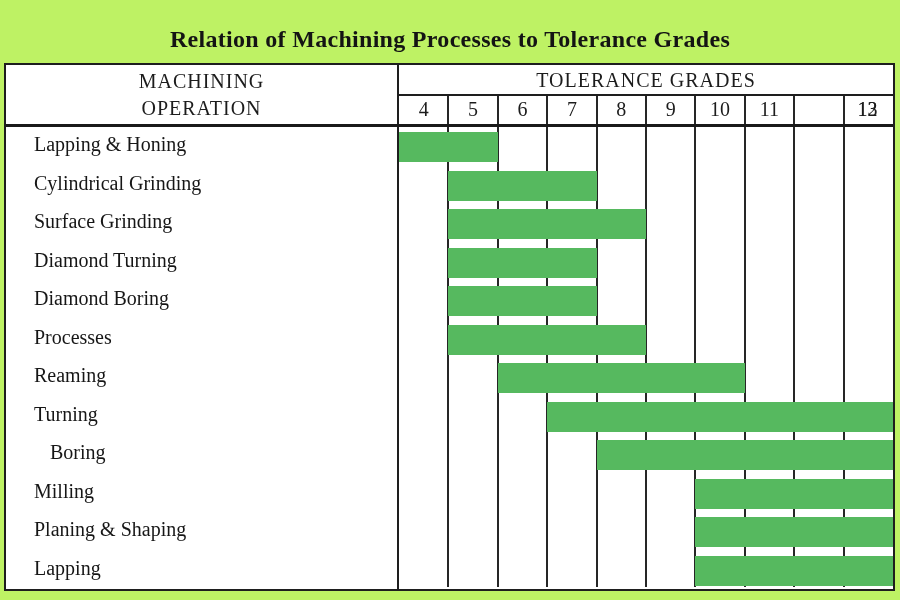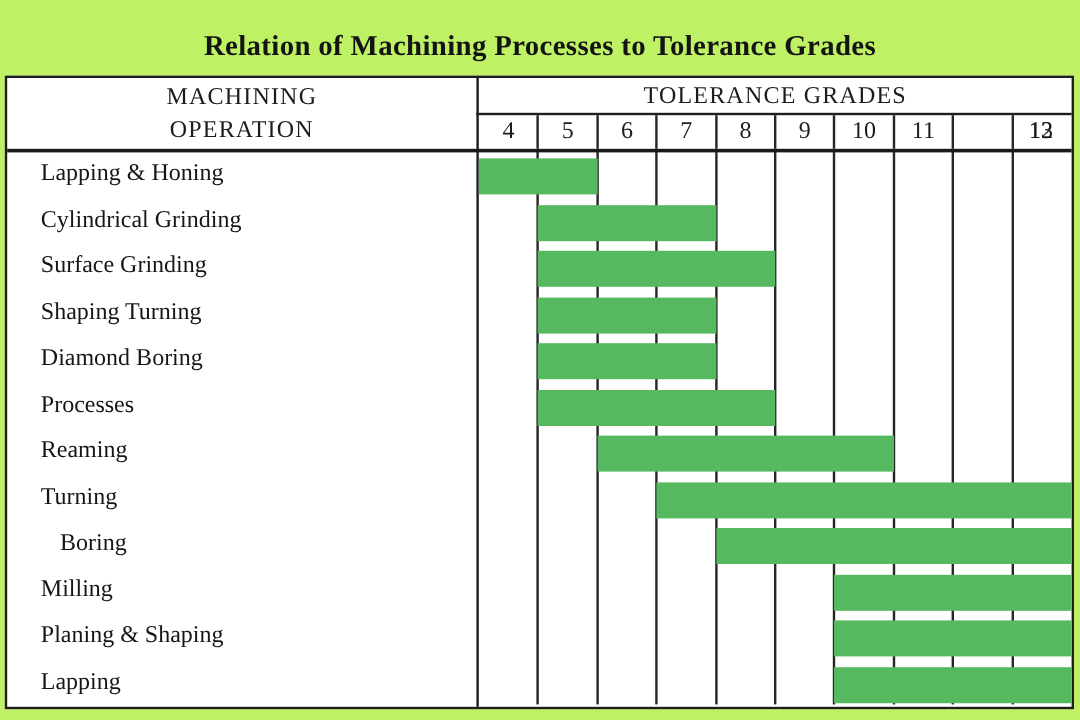--- a/index.html
+++ b/index.html
@@ -197,21 +197,21 @@
         <div class="vline grid-vline" style="left: 688.4px;"></div>
         <div class="vline grid-vline" style="left: 737.8px;"></div>
         <div class="vline grid-vline" style="left: 787.2px;"></div>
         <div class="vline grid-vline" style="left: 836.6px;"></div>
         <div class="op-label" style="top: 0px;">Lapping &amp; Honing</div>
         <div class="bar" style="left: 393px; width: 98.8px; top: 7px; height: 30px; background: rgb(86, 185, 95);"></div>
         <div class="op-label" style="top: 38.5px;">Cylindrical Grinding</div>
         <div class="bar" style="left: 442.4px; width: 148.2px; top: 45.5px; height: 30px; background: rgb(86, 185, 95);"></div>
         <div class="op-label" style="top: 77px;">Surface Grinding</div>
         <div class="bar" style="left: 442.4px; width: 197.6px; top: 84px; height: 30px; background: rgb(86, 185, 95);"></div>
-        <div class="op-label" style="top: 115.5px;">Shaping Turning</div>
+        <div class="op-label" style="top: 115.5px;">Diamond Turning</div>
         <div class="bar" style="left: 442.4px; width: 148.2px; top: 122.5px; height: 30px; background: rgb(86, 185, 95);"></div>
         <div class="op-label" style="top: 154px;">Diamond Boring</div>
         <div class="bar" style="left: 442.4px; width: 148.2px; top: 161px; height: 30px; background: rgb(86, 185, 95);"></div>
         <div class="op-label" style="top: 192.5px;">Processes</div>
         <div class="bar" style="left: 442.4px; width: 197.6px; top: 199.5px; height: 30px; background: rgb(86, 185, 95);"></div>
         <div class="op-label" style="top: 231px;">Reaming</div>
         <div class="bar" style="left: 491.8px; width: 247px; top: 238px; height: 30px; background: rgb(86, 185, 95);"></div>
         <div class="op-label" style="top: 269.5px;">Turning</div>
         <div class="bar" style="left: 541.2px; width: 345.8px; top: 276.5px; height: 30px; background: rgb(86, 185, 95);"></div>
         <div class="op-label" style="top: 308px; padding-left: 44px;">Boring</div>

